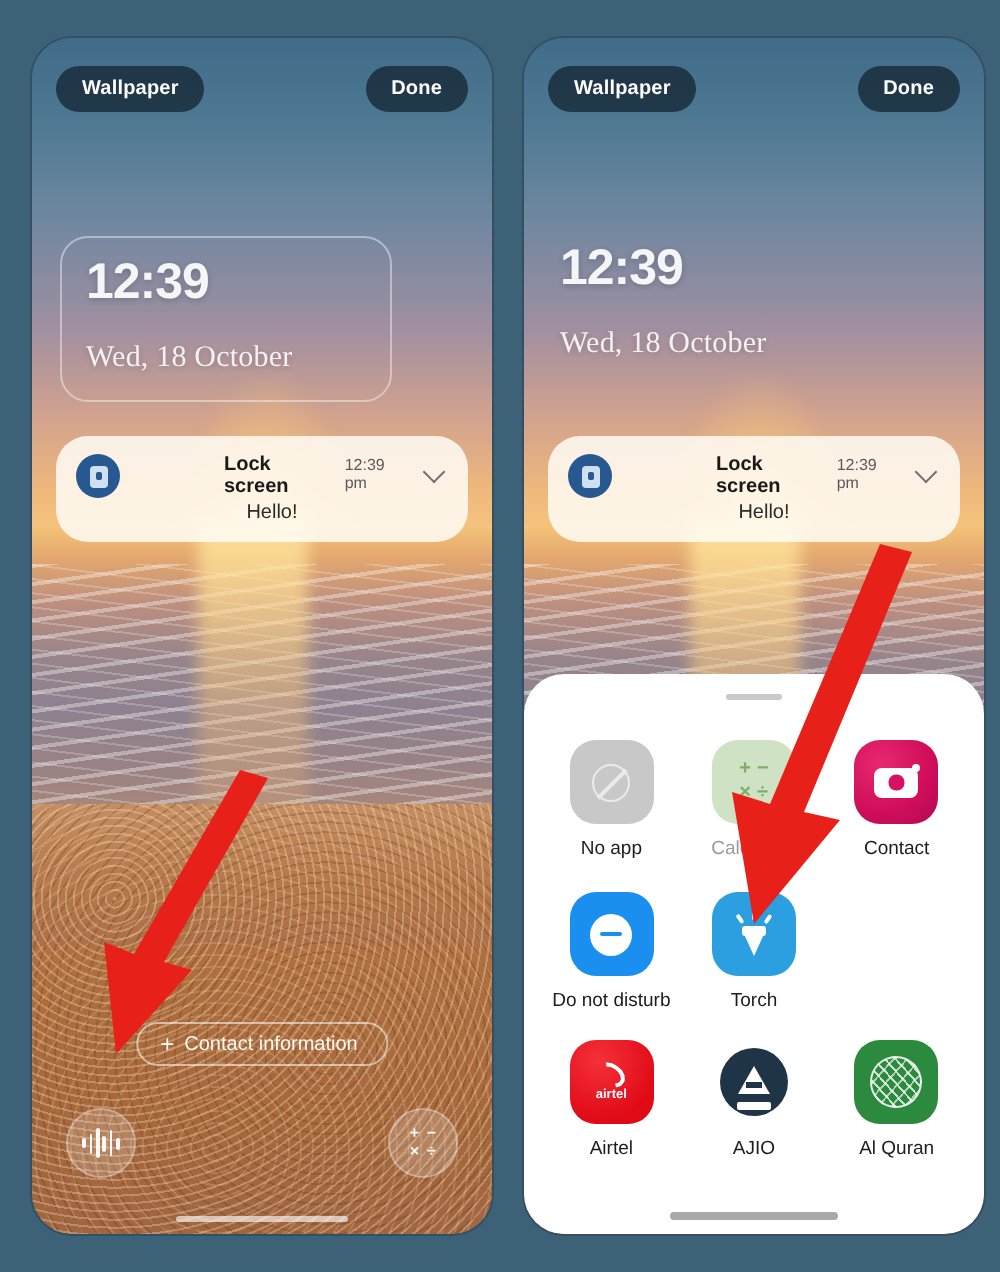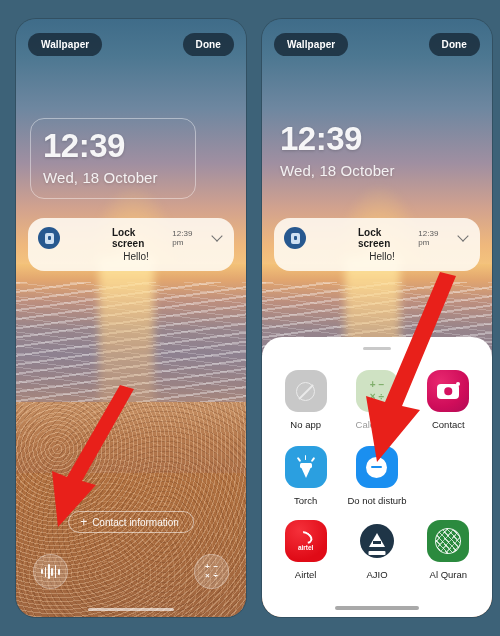--- a/index.html
+++ b/index.html
@@ -83,28 +83,29 @@
     padding: 6px 13px; border-radius: 14px; white-space: nowrap;
   }
 
   
   .clockbox { position: absolute; left: 18px; top: 103px; width: 160px; }
   .clockbox.framed {
     border: 1px solid rgba(255,255,255,.42); border-radius: 14px;
     padding: 10px 10px 12px 12px; left: 14px; top: 99px; width: 166px;
   }
   .time {
-    font-size: 33px; font-weight: 700; color: rgba(255,255,255,.93);
+    font-size: 25px; font-weight: 700; color: rgba(255,255,255,.93);
     line-height: 1; letter-spacing: -.5px;
     text-shadow: 0 1px 3px rgba(0,0,0,.18);
   }
   .date {
-    margin-top: 7px; font-size: 15px; font-weight: 400;
+    margin-top: 17px; font-size: 15px; font-weight: 400;
     color: rgba(255,255,255,.88); letter-spacing: .1px;
     text-shadow: 0 1px 3px rgba(0,0,0,.16);
+    font-family: Liberation Serif, serif;
   }
 
   
   .notif {
     position: absolute; left: 12px; right: 12px; top: 199px;
     background: rgba(255,252,245,.86);
     border-radius: 16px; padding: 9px 10px;
     display: flex; align-items: flex-start; gap: 8px;
   }
   .notif-icon {
@@ -445,39 +446,39 @@
         <div class="cell">
           <div class="app-icon ic-camera">
             <div class="cam-body">
                 <span class="cam-dot"></span>
               </div>
           </div>
           <div class="app-label">Contact</div>
         </div>
 
         <div class="cell">
+          <div class="app-icon ic-dnd">
+            <div class="dnd-circle"></div>
+          </div>
+          <div class="app-label">Do not disturb</div>
+        </div>
+
+        <div class="cell">
           <div class="app-icon ic-torch">
             <div class="torch-glyph">
               <span class="torch-ray" style="left:4px;  top:3px;  transform:rotate(-35deg)"></span>
               <span class="torch-ray" style="left:11px; top:1px;"></span>
               <span class="torch-ray" style="left:18px; top:3px;  transform:rotate(35deg)"></span>
               <span class="torch-head"></span>
               <span class="torch-cone"></span>
             </div>
           </div>
           <div class="app-label">Torch</div>
         </div>
 
-        <div class="cell">
-          <div class="app-icon ic-dnd">
-            <div class="dnd-circle"></div>
-          </div>
-          <div class="app-label">Do not disturb</div>
-        </div>
-
       </div>
 
 
       <div class="grid" style="padding-top:4px">
         <div class="cell">
           <div class="app-icon ic-airtel">
             <span class="airtel-swoosh"></span>
             <span class="airtel-word">airtel</span>
           </div>
           <div class="app-label">Airtel</div>

